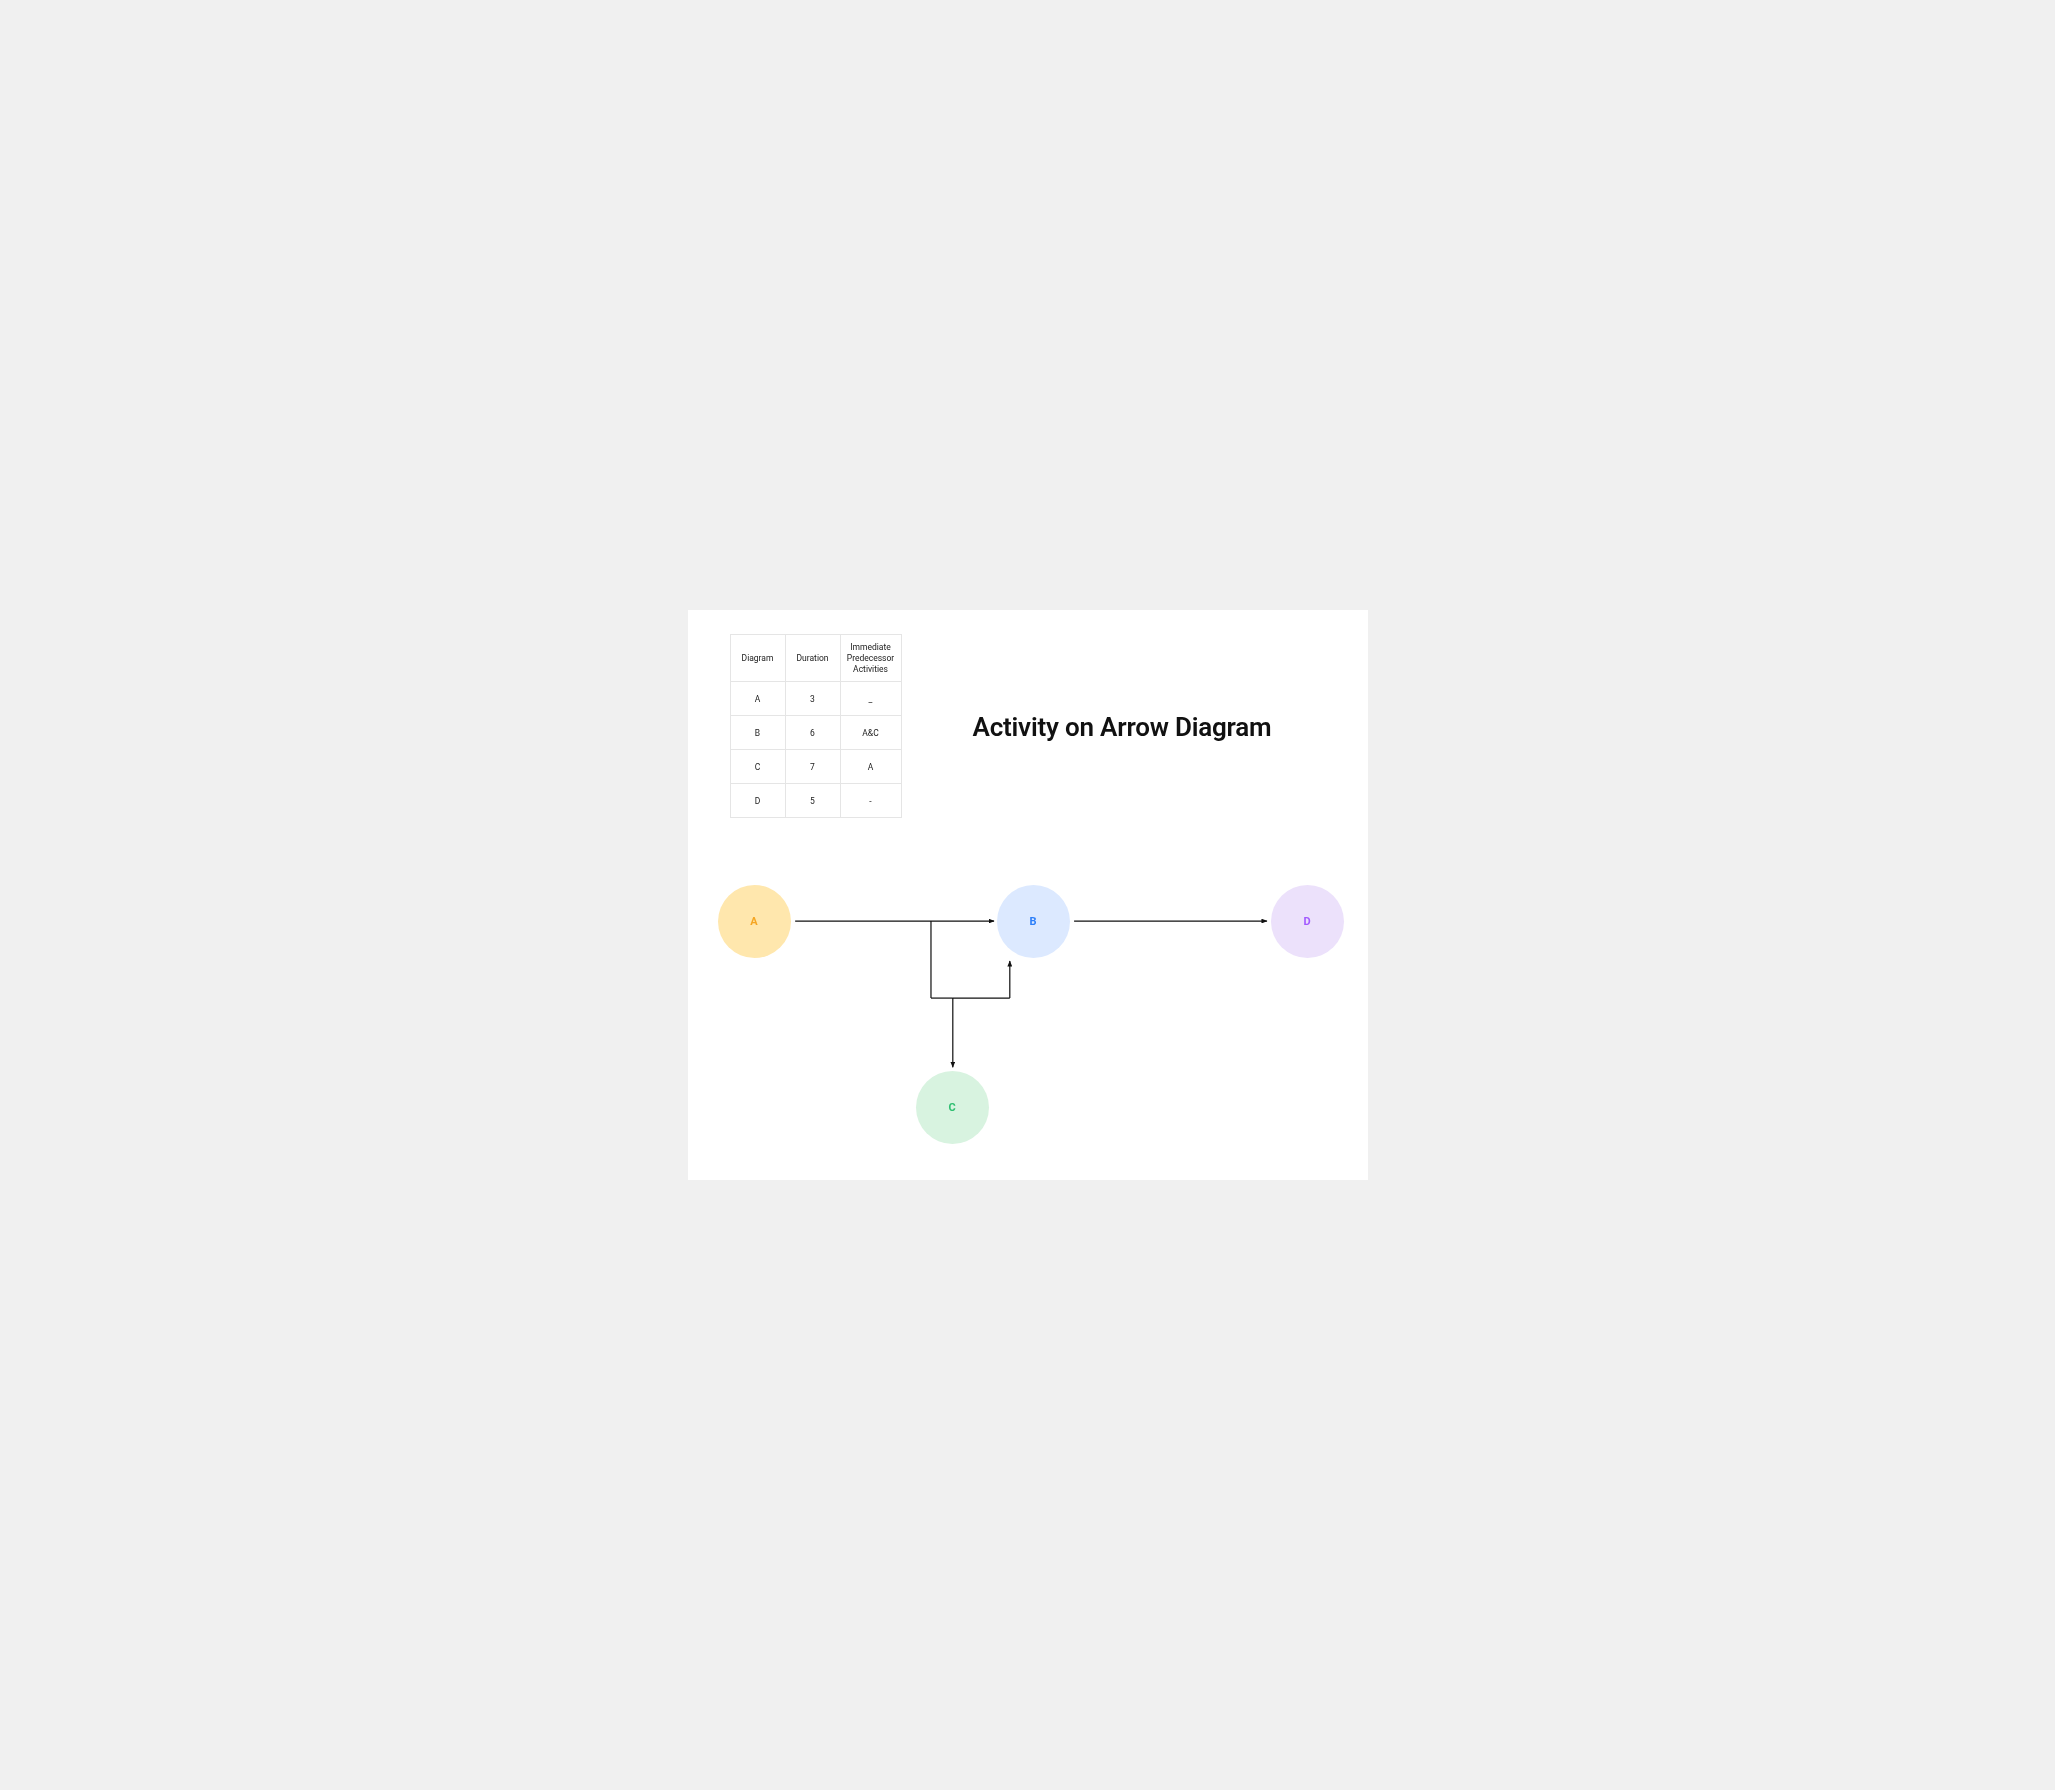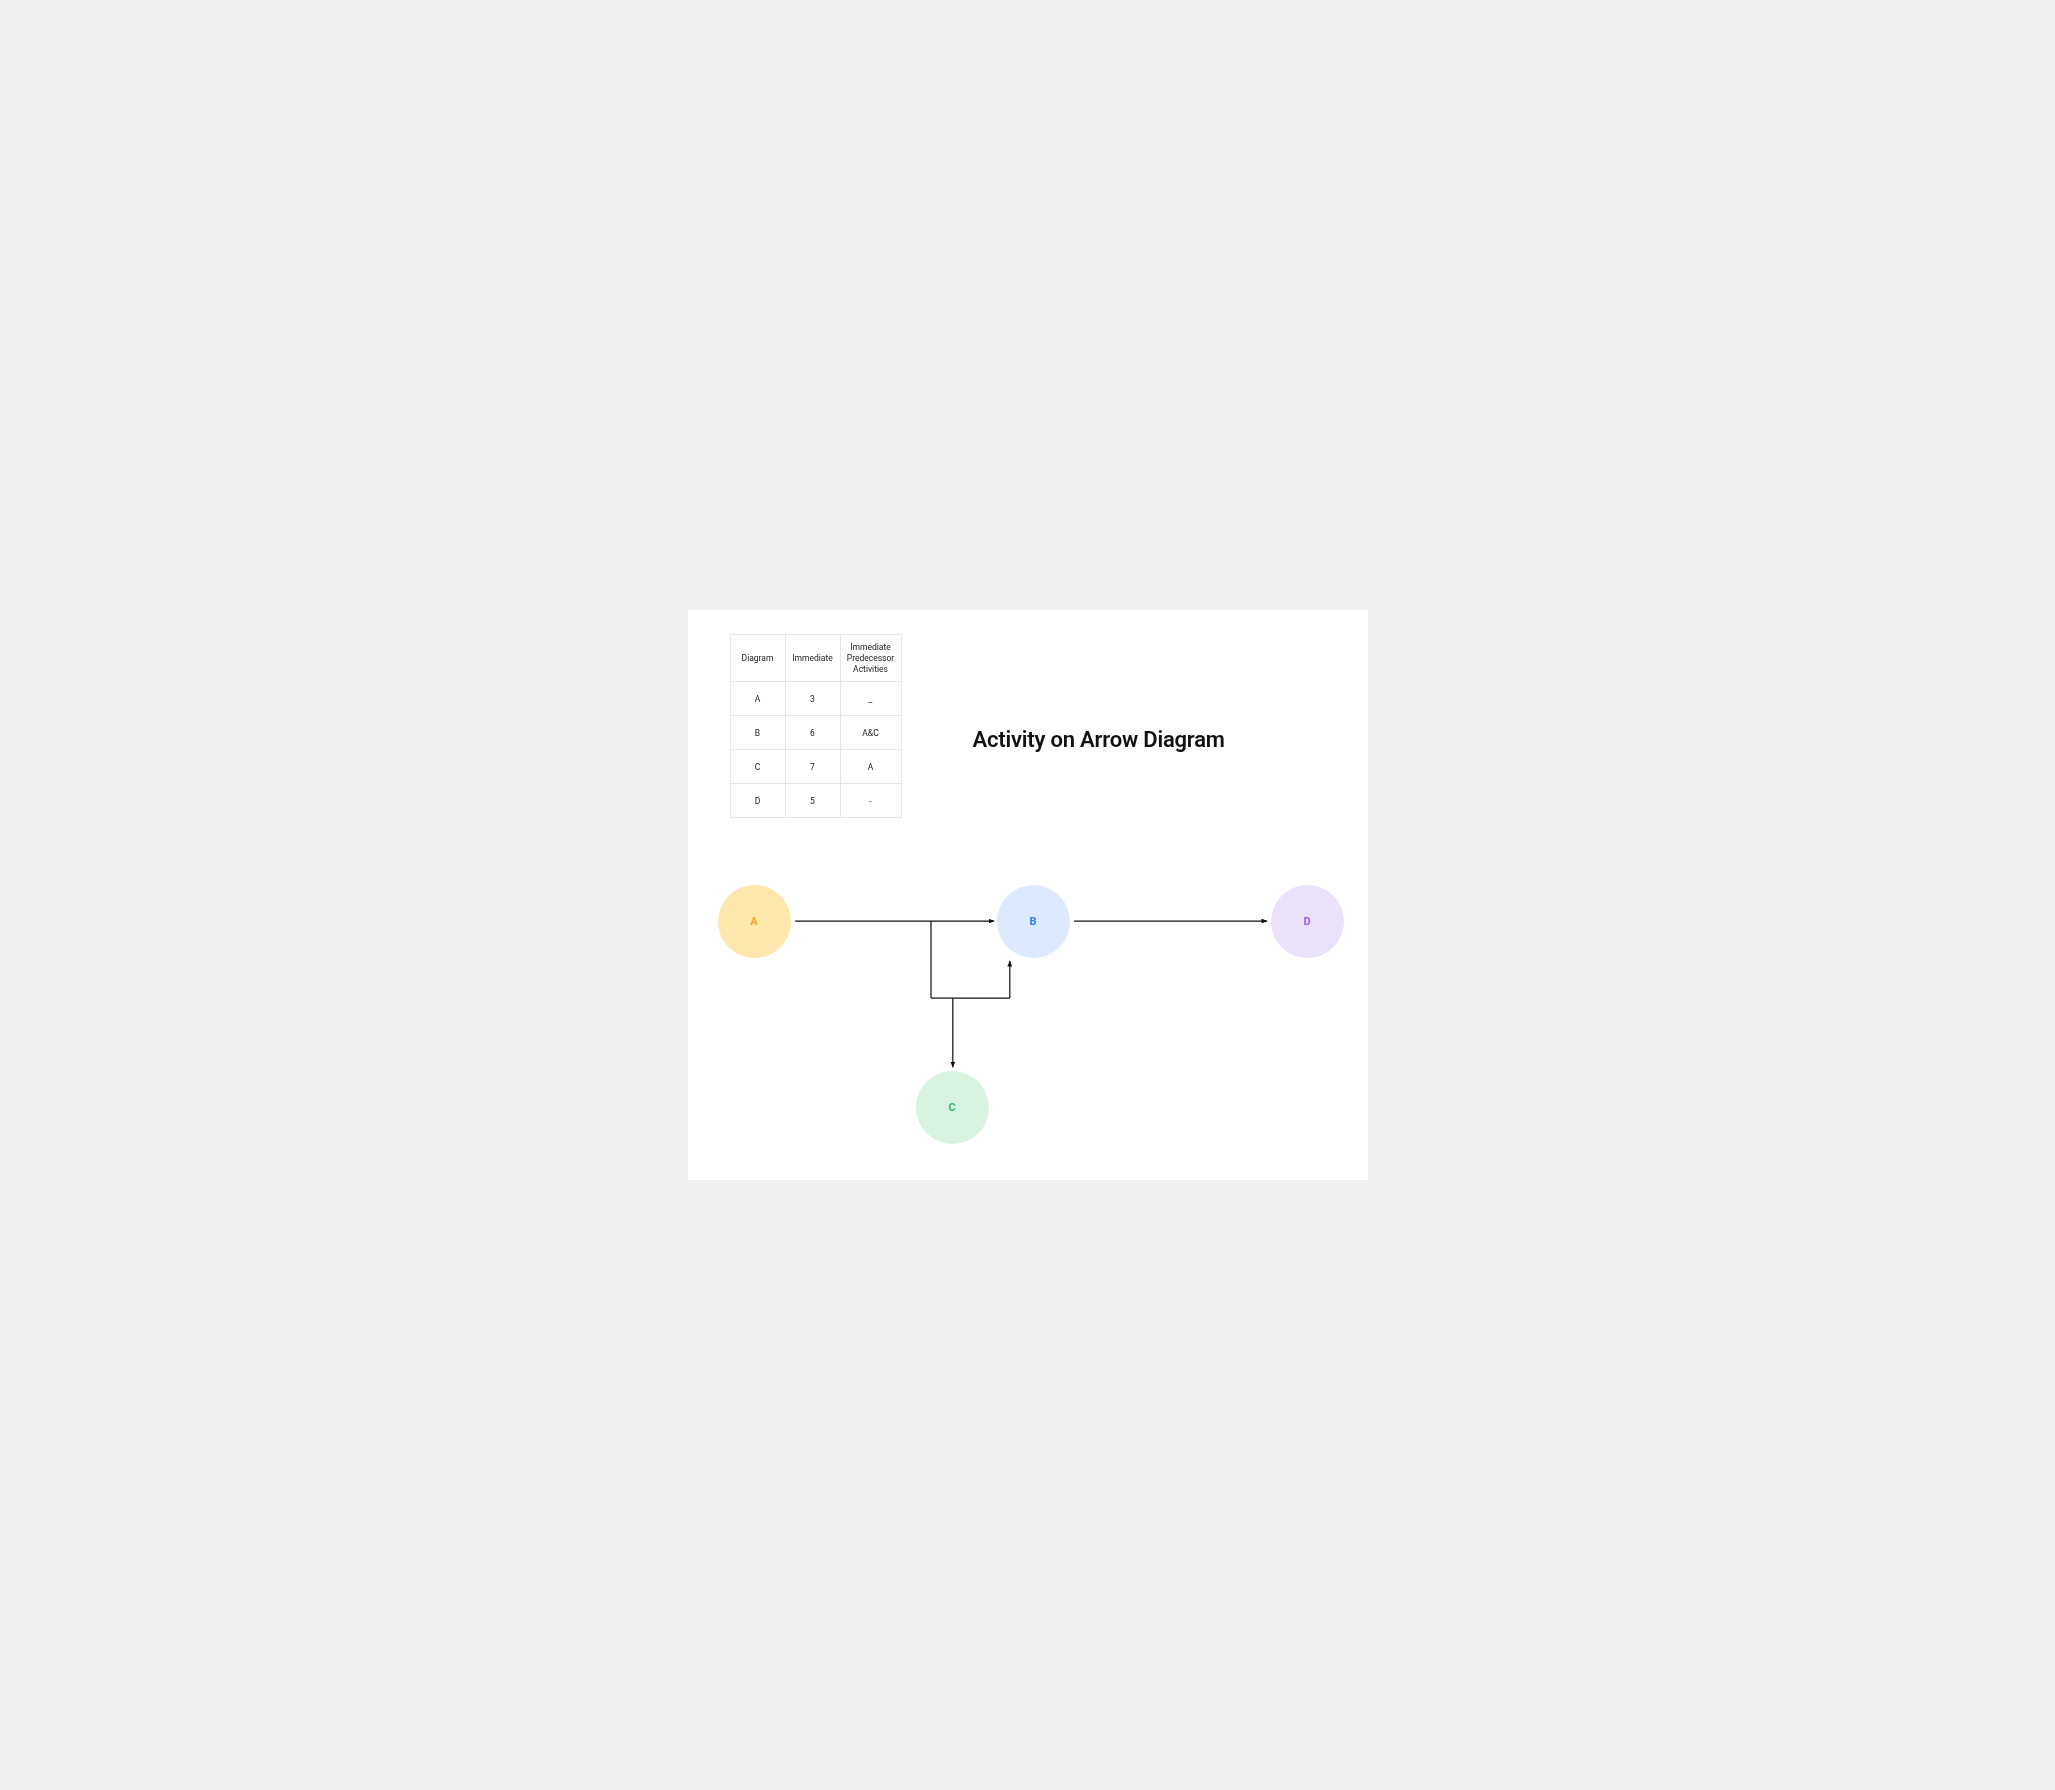--- a/index.html
+++ b/index.html
@@ -39,23 +39,23 @@
     line-height: 1.25;
   }
   .activity-table th.pred { width: 61px; }
   .activity-table td {
     height: 34px;
     width: 55px;
   }
   
   .title {
     position: absolute;
-    top: 117px;
+    top: 102px;
     left: 285px;
-    font-size: 22px;
+    font-size: 26px;
     font-weight: 600;
     color: #111;
     letter-spacing: -0.2px;
   }
   
   .node {
     position: absolute;
     width: 73px;
     height: 73px;
     border-radius: 50%;
@@ -79,21 +79,21 @@
 </style>
 </head>
 <body>
 
 <div class="canvas">
 
   <table class="activity-table">
     <thead>
       <tr>
         <th>Diagram</th>
-        <th>Immediate</th>
+        <th>Duration</th>
         <th class="pred">Immediate Predecessor Activities</th>
       </tr>
     </thead>
     <tbody>
       <tr>
         <td>A</td>
         <td>3</td>
         <td>_</td>
       </tr>
       <tr>

